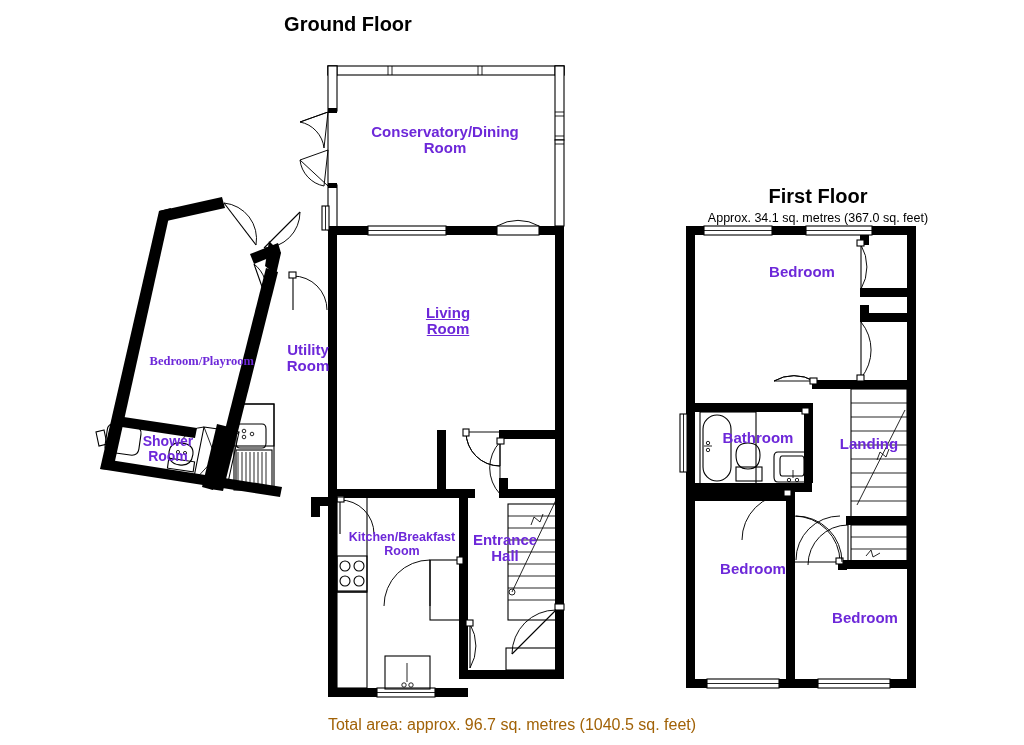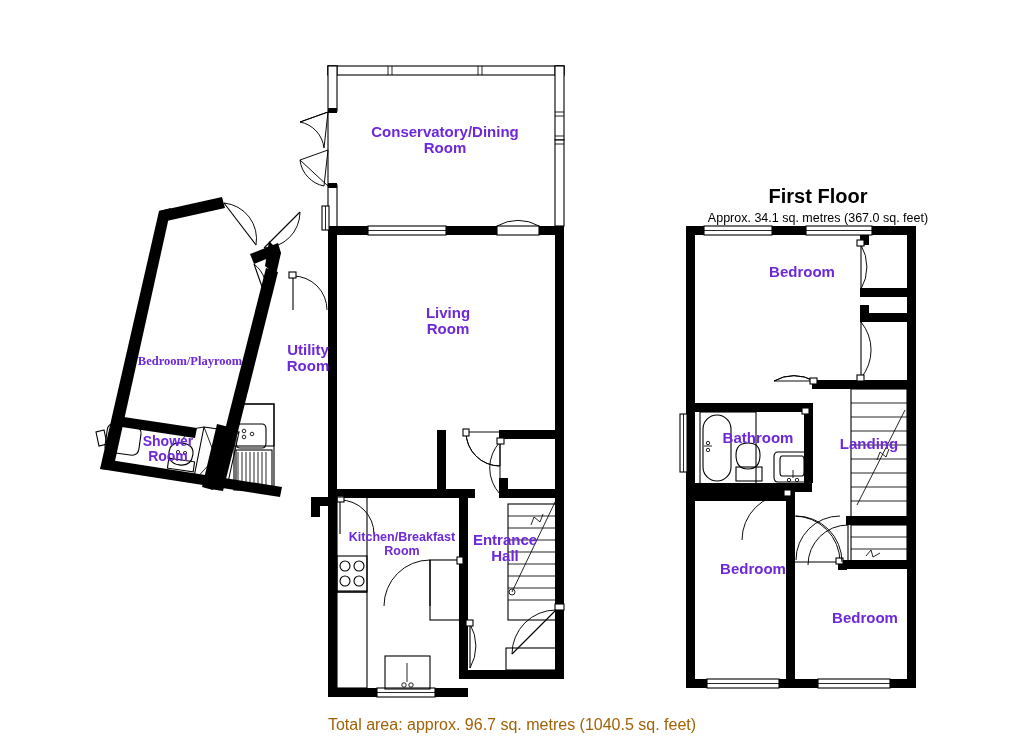--- a/index.html
+++ b/index.html
@@ -66,20 +66,21 @@
     font-weight: bold;
   }
   svg { display: block; }
 </style>
 </head>
 <body>
 
 <div id="plan-root">
 
   <div class="title-block" id="ground-title">
+    <div class="title-main">Ground Floor</div>
   </div>
 
   <div class="title-block" id="first-title">
     <div class="title-main">First Floor</div>
     <div class="title-sub">Approx. 34.1 sq. metres (367.0 sq. feet)</div>
   </div>
 
   <div id="total-area">Total area: approx. 96.7 sq. metres (1040.5 sq. feet)</div>
 
   <svg width="1024" height="745" viewBox="0 0 1024 745" style="position:absolute;left:0;top:0">
@@ -439,25 +440,25 @@
         <circle class="hair" cx="789" cy="480" r="1.7"></circle>
         <circle class="hair" cx="797" cy="480" r="1.7"></circle>
         <line class="hair" x1="793" y1="470" x2="793" y2="478"></line>
       </g>
     </g>
   </svg>
 
   <div id="ground-labels">
       <div class="room-label" style="left: 360px; top: 124px; width: 170px; font-size: 15px;">Conservatory/Dining
 Room</div>
-      <div class="room-label" style="left: 400px; top: 305px; width: 96px; font-size: 15px;">Living
+      <div class="room-label" style="left: 400px; top: 305px; width: 96px; font-size: 15px; text-decoration: underline;">Living
 Room</div>
       <div class="room-label" style="left: 262px; top: 342px; width: 92px; font-size: 15px;">Utility
 Room</div>
-      <div class="room-label serif" style="left: 126px; top: 355px; width: 128px; font-size: 12.5px;">Bedroom/Playroom</div>
+      <div class="room-label serif" style="left: 126px; top: 355px; width: 128px; font-size: 12.5px; text-align: right;">Bedroom/Playroom</div>
       <div class="room-label" style="left: 129px; top: 434px; width: 78px; font-size: 14px;">Shower
 Room</div>
       <div class="room-label" style="left: 344px; top: 531px; width: 116px; font-size: 12.5px;">Kitchen/Breakfast
 Room</div>
       <div class="room-label" style="left: 461px; top: 532px; width: 88px; font-size: 15px;">Entrance
 Hall</div>
     </div>
   <div id="first-labels">
       <div class="room-label" style="left: 747px; top: 264px; width: 110px; font-size: 15px;">Bedroom</div>
       <div class="room-label" style="left: 703px; top: 430px; width: 110px; font-size: 15px;">Bathroom</div>

